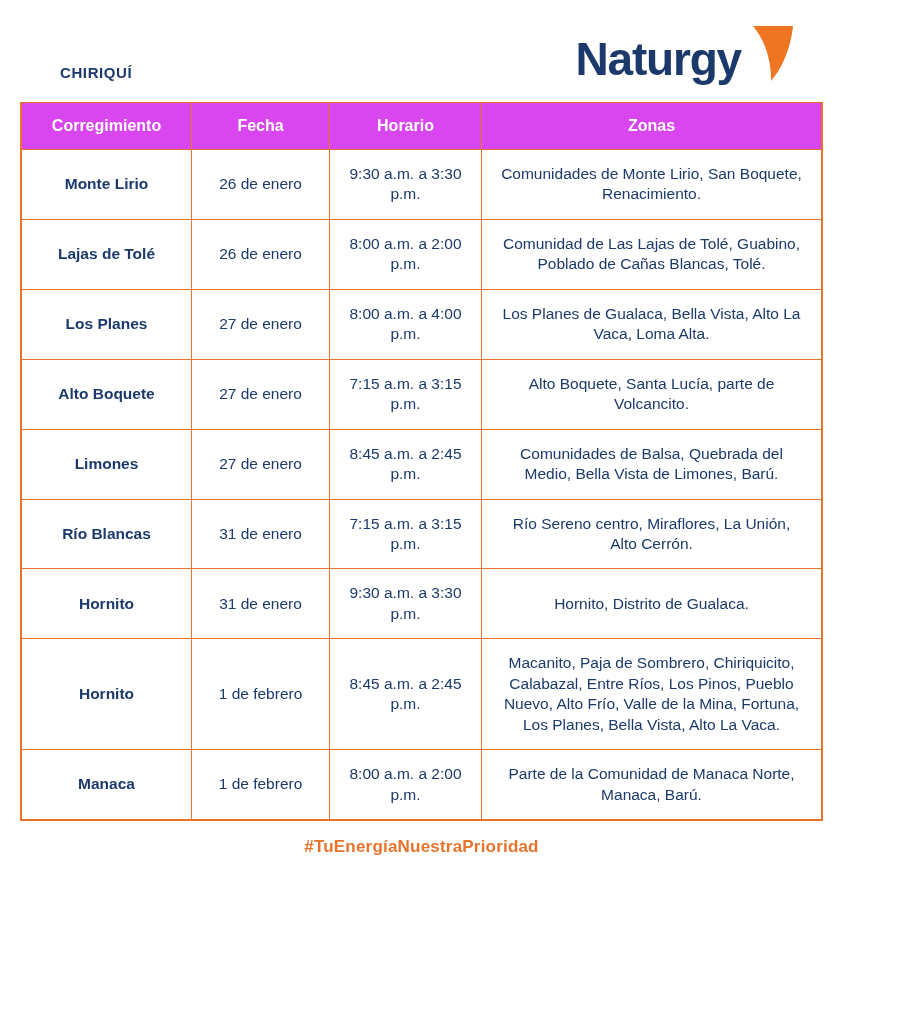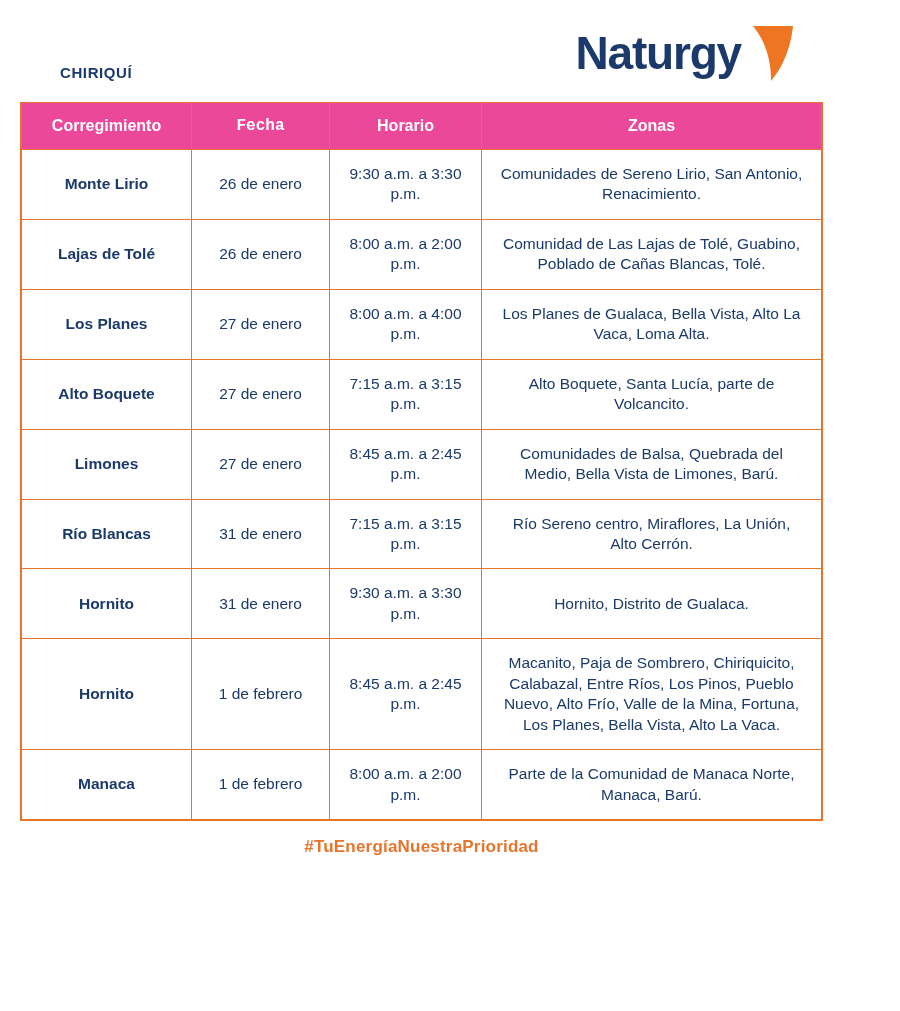--- a/index.html
+++ b/index.html
@@ -31,21 +31,21 @@
   .region-title {
     font-size: 15px;
     font-weight: bold;
     letter-spacing: 0.6px;
     color: #1b3a6b;
     margin-top: 38px;
     margin-left: 38px;
   }
   .brand {
     display: flex;
-    align-items: flex-start;
+    align-items: center;
     margin-right: 22px;
     margin-top: 4px;
   }
   .brand-word {
     font-size: 46px;
     font-weight: bold;
     letter-spacing: -1.2px;
     color: #1b3a6b;
     line-height: 1;
   }
@@ -57,42 +57,42 @@
     margin: 6px 20px 0 20px;
     border: 1px solid #e8742c;
     border-top: none;
   }
   table {
     border-collapse: collapse;
     width: 100%;
     table-layout: fixed;
   }
   thead th {
-    background: #ec4899;
+    background: #d946ef;
     color: #ffffff;
     font-size: 16px;
     font-weight: bold;
     padding: 14px 6px;
     text-align: center;
     border: 1px solid #e8742c;
   }
   tbody td {
     border: 1px solid #e8742c;
     color: #1b3a6b;
     font-size: 15.5px;
     text-align: center;
     vertical-align: middle;
     padding: 14px 10px;
     line-height: 1.32;
   }
   tbody tr td:nth-child(1) { width: 170px; font-weight: bold; }
   tbody tr td:nth-child(2) { width: 138px; }
   tbody tr td:nth-child(3) { width: 152px; }
   thead th:nth-child(1) { width: 170px; }
-  thead th:nth-child(2) { width: 138px; font-family: Liberation Mono, monospace; }
+  thead th:nth-child(2) { width: 138px; }
   thead th:nth-child(3) { width: 152px; }
   .zonas { padding-left: 16px; padding-right: 16px; }
   .footer {
     text-align: center;
     color: #e8742c;
     font-size: 17px;
     font-weight: bold;
     margin-top: 16px;
     letter-spacing: 0.2px;
   }
@@ -122,21 +122,21 @@
           <th>Fecha</th>
           <th>Horario</th>
           <th>Zonas</th>
         </tr>
       </thead>
       <tbody>
         <tr>
           <td>Monte Lirio</td>
           <td>26 de enero</td>
           <td>9:30 a.m. a 3:30 p.m.</td>
-          <td class="zonas">Comunidades de Sereno Lirio, San Antonio, Renacimiento.</td>
+          <td class="zonas">Comunidades de Monte Lirio, San Boquete, Renacimiento.</td>
         </tr>
         <tr>
           <td>Lajas de Tolé</td>
           <td>26 de enero</td>
           <td>8:00 a.m. a 2:00 p.m.</td>
           <td class="zonas">Comunidad de Las Lajas de Tolé, Guabino, Poblado de Cañas Blancas, Tolé.</td>
         </tr>
         <tr>
           <td>Los Planes</td>
           <td>27 de enero</td>

